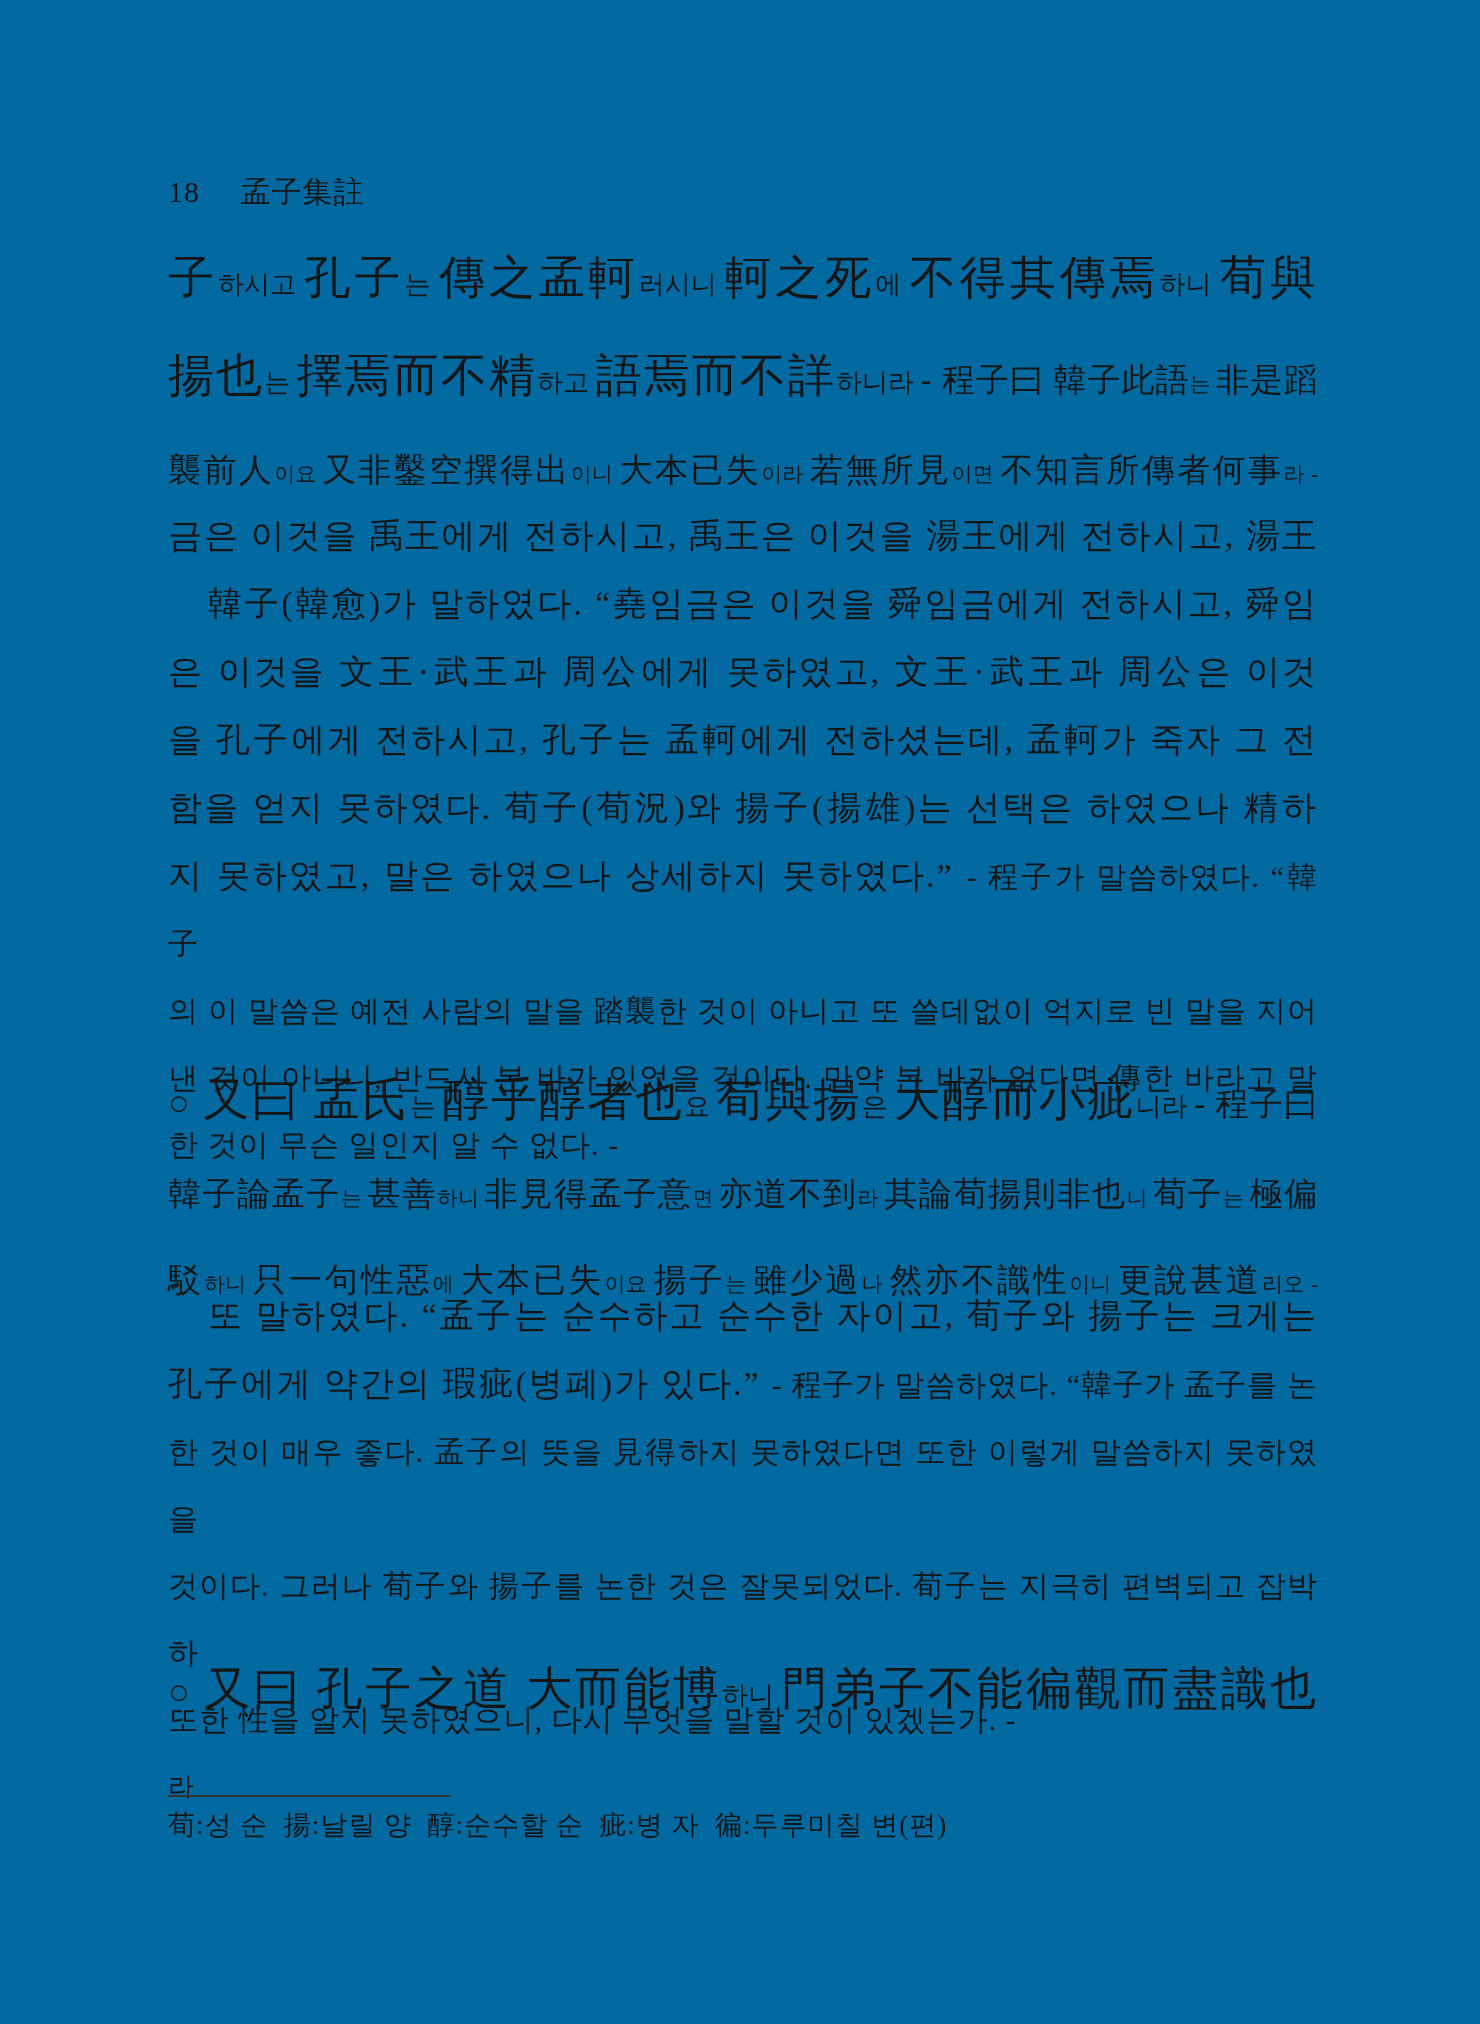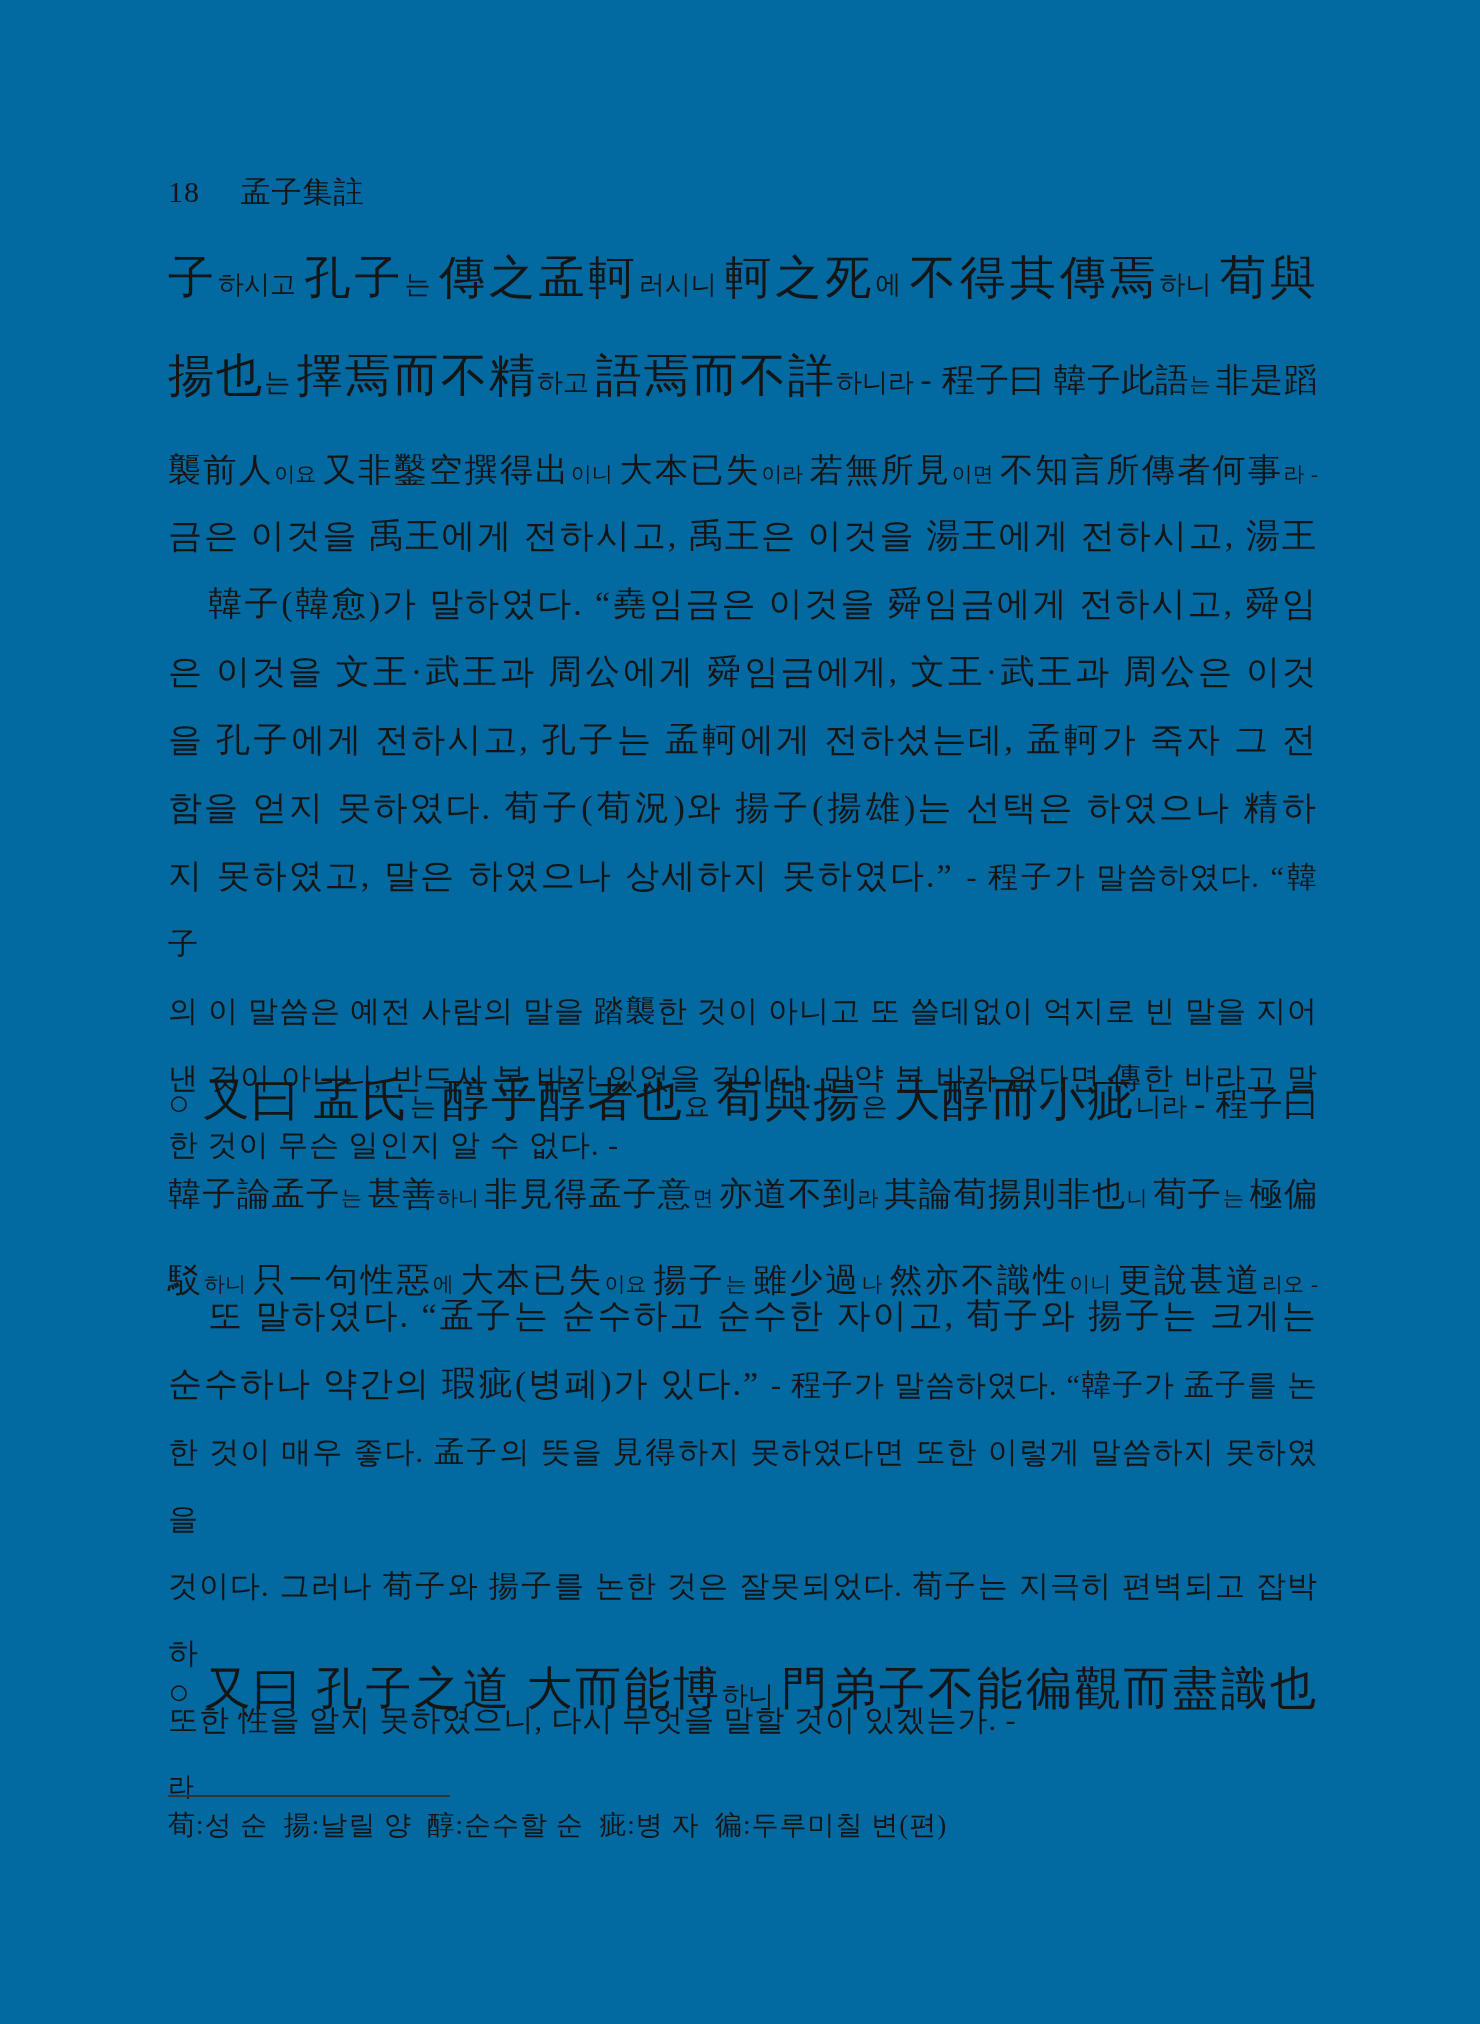--- a/index.html
+++ b/index.html
@@ -77,36 +77,36 @@
 
   <main class="content">
     <section id="sec0" class="sec sec-hanmun">
         <div class="line fill"><span class="seg-big">子</span><span class="seg-to">하시고 </span><span class="seg-big">孔子</span><span class="seg-to">는 </span><span class="seg-big">傳之孟軻</span><span class="seg-to">러시니 </span><span class="seg-big">軻之死</span><span class="seg-to">에 </span><span class="seg-big">不得其傳焉</span><span class="seg-to">하니 </span><span class="seg-big">荀與</span></div>
         <div class="line fill"><span class="seg-big">揚也</span><span class="seg-to">는 </span><span class="seg-big">擇焉而不精</span><span class="seg-to">하고 </span><span class="seg-big">語焉而不詳</span><span class="seg-to">하니라 </span><span class="seg-cmt">- 程子曰 韓子此語</span><span class="seg-cto">는 </span><span class="seg-cmt">非是蹈</span></div>
         <div class="line fill small"><span class="seg-cmt">襲前人</span><span class="seg-cto">이요 </span><span class="seg-cmt">又非鑿空撰得出</span><span class="seg-cto">이니 </span><span class="seg-cmt">大本已失</span><span class="seg-cto">이라 </span><span class="seg-cmt">若無所見</span><span class="seg-cto">이면 </span><span class="seg-cmt">不知言所傳者何事</span><span class="seg-cto">라 -</span></div>
       </section>
     <section id="sec1" class="sec sec-korean">
         <div class="line fill"><span class="seg-kor">금은 이것을 禹王에게 전하시고, 禹王은 이것을 湯王에게 전하시고, 湯王</span></div>
         <div class="line fill indent"><span class="seg-kor">韓子(韓愈)가 말하였다. “堯임금은 이것을 舜임금에게 전하시고, 舜임</span></div>
-        <div class="line fill"><span class="seg-kor">은 이것을 文王·武王과 周公에게 舜임금에게, 文王·武王과 周公은 이것</span></div>
+        <div class="line fill"><span class="seg-kor">은 이것을 文王·武王과 周公에게 못하였고, 文王·武王과 周公은 이것</span></div>
         <div class="line fill"><span class="seg-kor">을 孔子에게 전하시고, 孔子는 孟軻에게 전하셨는데, 孟軻가 죽자 그 전</span></div>
         <div class="line fill"><span class="seg-kor">함을 얻지 못하였다. 荀子(荀況)와 揚子(揚雄)는 선택은 하였으나 精하</span></div>
         <div class="line fill"><span class="seg-kor">지 못하였고, 말은 하였으나 상세하지 못하였다.” </span><span class="seg-kors">- 程子가 말씀하였다. “韓子</span></div>
         <div class="line fill small"><span class="seg-kors">의 이 말씀은 예전 사람의 말을 踏襲한 것이 아니고 또 쓸데없이 억지로 빈 말을 지어</span></div>
         <div class="line fill small"><span class="seg-kors">낸 것이 아니니, 반드시 본 바가 있었을 것이다. 만약 본 바가 없다면 傳한 바라고 말</span></div>
         <div class="line small"><span class="seg-kors">한 것이 무슨 일인지 알 수 없다. -</span></div>
       </section>
     <section id="sec2" class="sec sec-hanmun">
         <div class="line fill"><span class="seg-circle">○ </span><span class="seg-big">又曰 孟氏</span><span class="seg-to">는 </span><span class="seg-big">醇乎醇者也</span><span class="seg-to">요 </span><span class="seg-big">荀與揚</span><span class="seg-to">은 </span><span class="seg-big">大醇而小疵</span><span class="seg-to">니라 </span><span class="seg-cmt">- 程子曰</span></div>
         <div class="line fill small"><span class="seg-cmt">韓子論孟子</span><span class="seg-cto">는 </span><span class="seg-cmt">甚善</span><span class="seg-cto">하니 </span><span class="seg-cmt">非見得孟子意</span><span class="seg-cto">면 </span><span class="seg-cmt">亦道不到</span><span class="seg-cto">라 </span><span class="seg-cmt">其論荀揚則非也</span><span class="seg-cto">니 </span><span class="seg-cmt">荀子</span><span class="seg-cto">는 </span><span class="seg-cmt">極偏</span></div>
         <div class="line fill small"><span class="seg-cmt">駁</span><span class="seg-cto">하니 </span><span class="seg-cmt">只一句性惡</span><span class="seg-cto">에 </span><span class="seg-cmt">大本已失</span><span class="seg-cto">이요 </span><span class="seg-cmt">揚子</span><span class="seg-cto">는 </span><span class="seg-cmt">雖少過</span><span class="seg-cto">나 </span><span class="seg-cmt">然亦不識性</span><span class="seg-cto">이니 </span><span class="seg-cmt">更說甚道</span><span class="seg-cto">리오 -</span></div>
       </section>
     <section id="sec3" class="sec sec-korean">
         <div class="line fill indent"><span class="seg-kor">또 말하였다. “孟子는 순수하고 순수한 자이고, 荀子와 揚子는 크게는</span></div>
-        <div class="line fill"><span class="seg-kor">순수하나 약간의 瑕疵(병폐)가 있다.” </span><span class="seg-kors">- 程子가 말씀하였다. “韓子가 孟子를 논</span></div>
+        <div class="line fill"><span class="seg-kor">孔子에게 약간의 瑕疵(병폐)가 있다.” </span><span class="seg-kors">- 程子가 말씀하였다. “韓子가 孟子를 논</span></div>
         <div class="line fill small"><span class="seg-kors">한 것이 매우 좋다. 孟子의 뜻을 見得하지 못하였다면 또한 이렇게 말씀하지 못하였을</span></div>
         <div class="line fill small"><span class="seg-kors">것이다. 그러나 荀子와 揚子를 논한 것은 잘못되었다. 荀子는 지극히 편벽되고 잡박하</span></div>
         <div class="line small"><span class="seg-kors">또한 性을 알지 못하였으니, 다시 무엇을 말할 것이 있겠는가. -</span></div>
       </section>
     <section id="sec4" class="sec sec-hanmun">
         <div class="line fill"><span class="seg-circle">○ </span><span class="seg-big">又曰 孔子之道 大而能博</span><span class="seg-to">하니 </span><span class="seg-big">門弟子不能徧觀而盡識也</span><span class="seg-to">라</span></div>
       </section>
   </main>
 
   <footer class="footnote">

